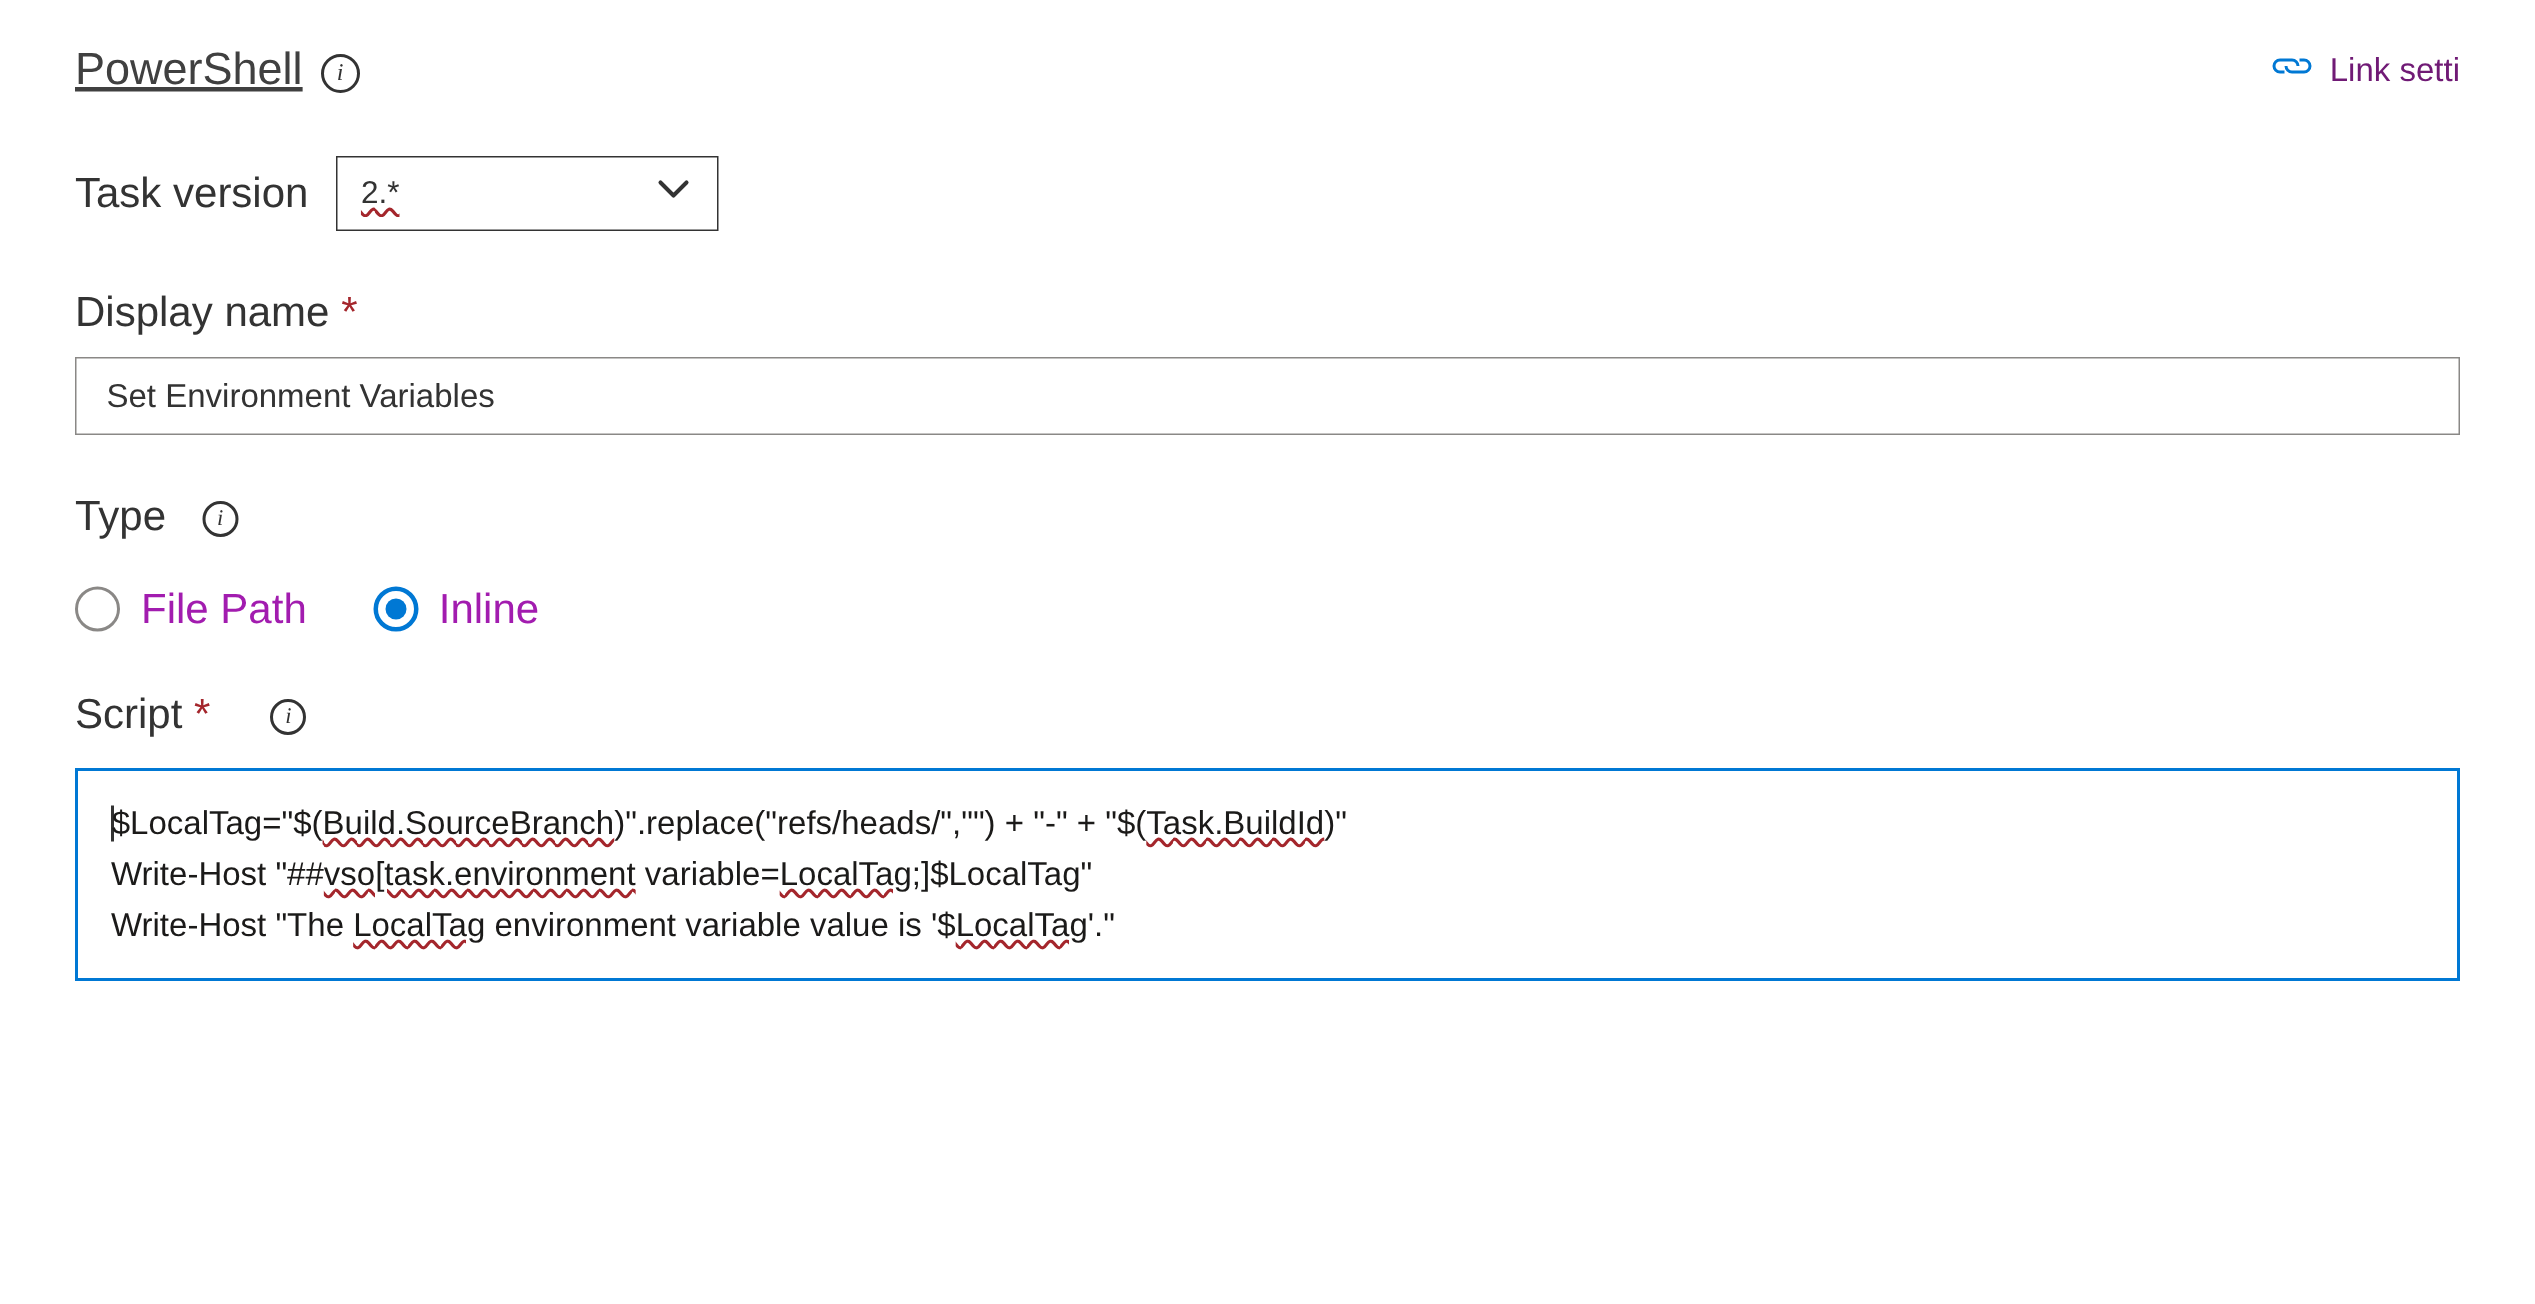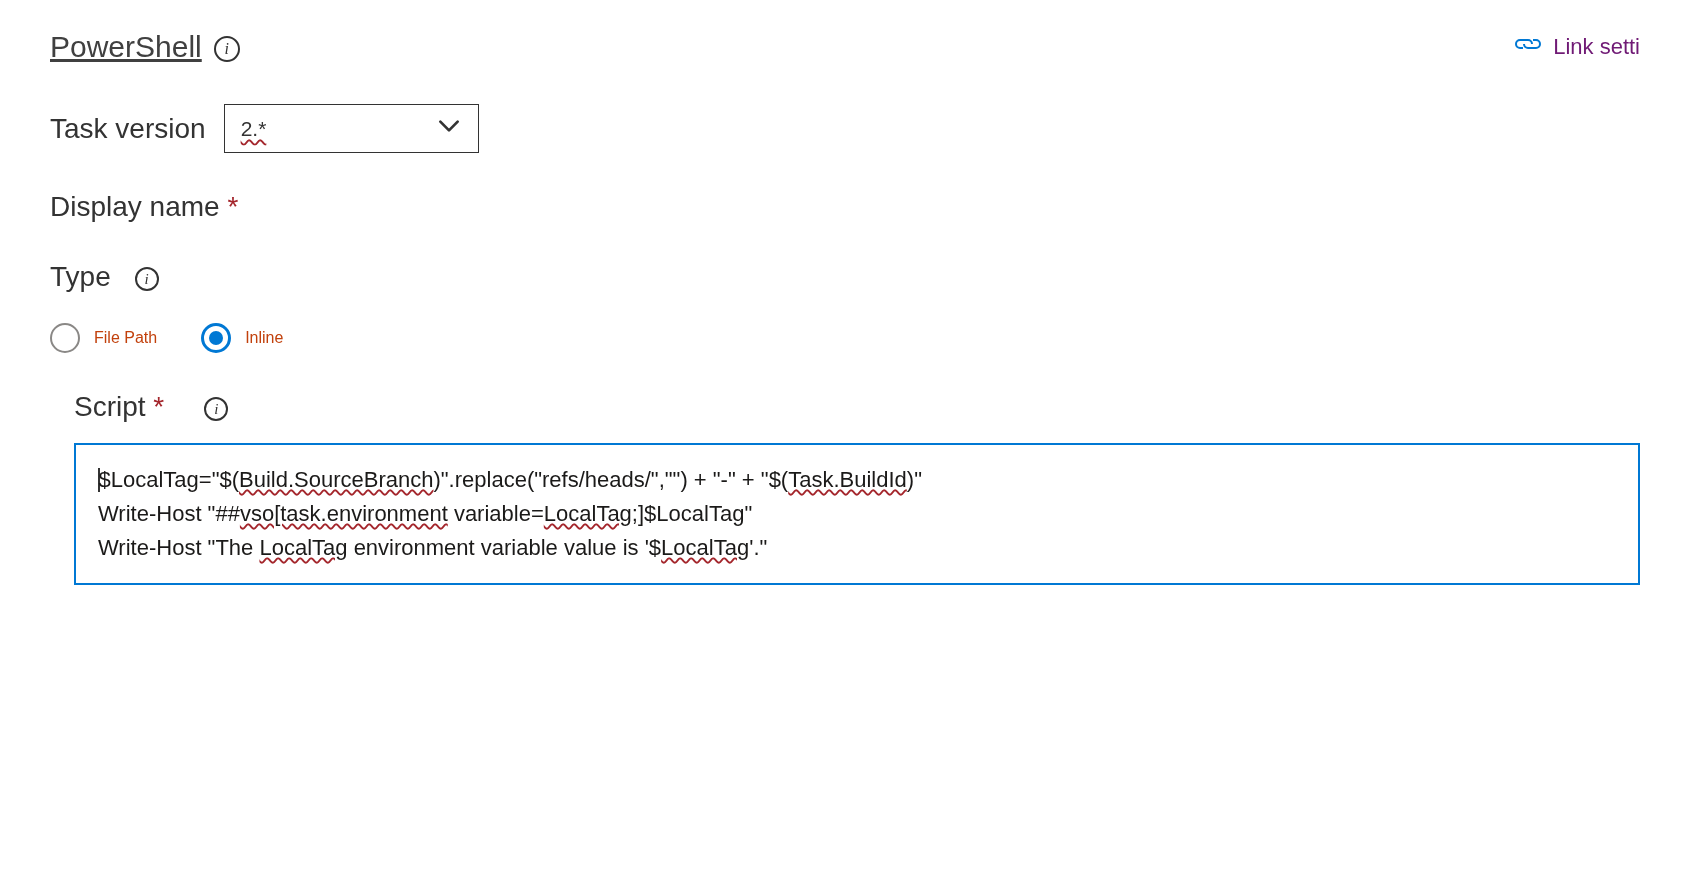--- a/index.html
+++ b/index.html
@@ -130,22 +130,22 @@
       border-color: #0078d4;
       border-width: 3px;
     }
     .radio-dot {
       width: 14px;
       height: 14px;
       background: #0078d4;
       border-radius: 50%;
     }
     .radio-label {
-      font-size: 16px;
-      color: #c2410c;
+      font-size: 28px;
+      color: #a21caf;
       text-align: right;
     }
     .script-label-row {
       display: flex;
       align-items: center;
       gap: 40px;
       margin-bottom: 20px;
     }
     .script-area {
       border: 2px solid #0078d4;
@@ -202,20 +202,23 @@
           <polyline points="4 8 12 16 20 8"></polyline>
         </svg>
     </span>
   </div>
 </div>
 
 <div class="field-row">
   <span class="field-label">
     <span>Display name</span> <span class="req">*</span>
   </span>
+  <div class="input-wrap">
+    <input class="text-input" type="text" value="Set Environment Variables" style="">
+  </div>
 </div>
 
 <div class="field-row">
   <div class="type-row-label">
     <span class="field-label">Type</span>
     <span class="info-icon small">i</span>
   </div>
   <div class="radio-row">
     <div class="radio-opt">
       <span class="radio-circle"></span>
@@ -223,21 +226,21 @@
     </div>
     <div class="radio-opt">
       <span class="radio-circle selected">
           <span class="radio-dot"></span>
         </span>
       <span class="radio-label">Inline</span>
     </div>
   </div>
 </div>
 
-<div class="field-row" style="margin-bottom:0;margin-left:24px;">
+<div class="field-row" style="margin-bottom:0;">
   <div class="script-label-row">
     <span class="field-label">
       <span>Script</span> <span class="req">*</span>
     </span>
     <span class="info-icon small">i</span>
   </div>
   <div class="script-area"><span class="caret"></span><span>$LocalTag="$(</span><span class="squig">Build.SourceBranch</span><span>)".replace("refs/heads/","") + "-" + "$(</span><span class="squig">Task.BuildId</span><span>)"</span>
 <span>Write-Host "##</span><span class="squig">vso[task.environment</span><span> variable=</span><span class="squig">LocalTag</span><span>;]$LocalTag"</span>
 <span>Write-Host "The </span><span class="squig">LocalTag</span><span> environment variable value is '$</span><span class="squig">LocalTag</span><span>'."</span></div>
 </div>

